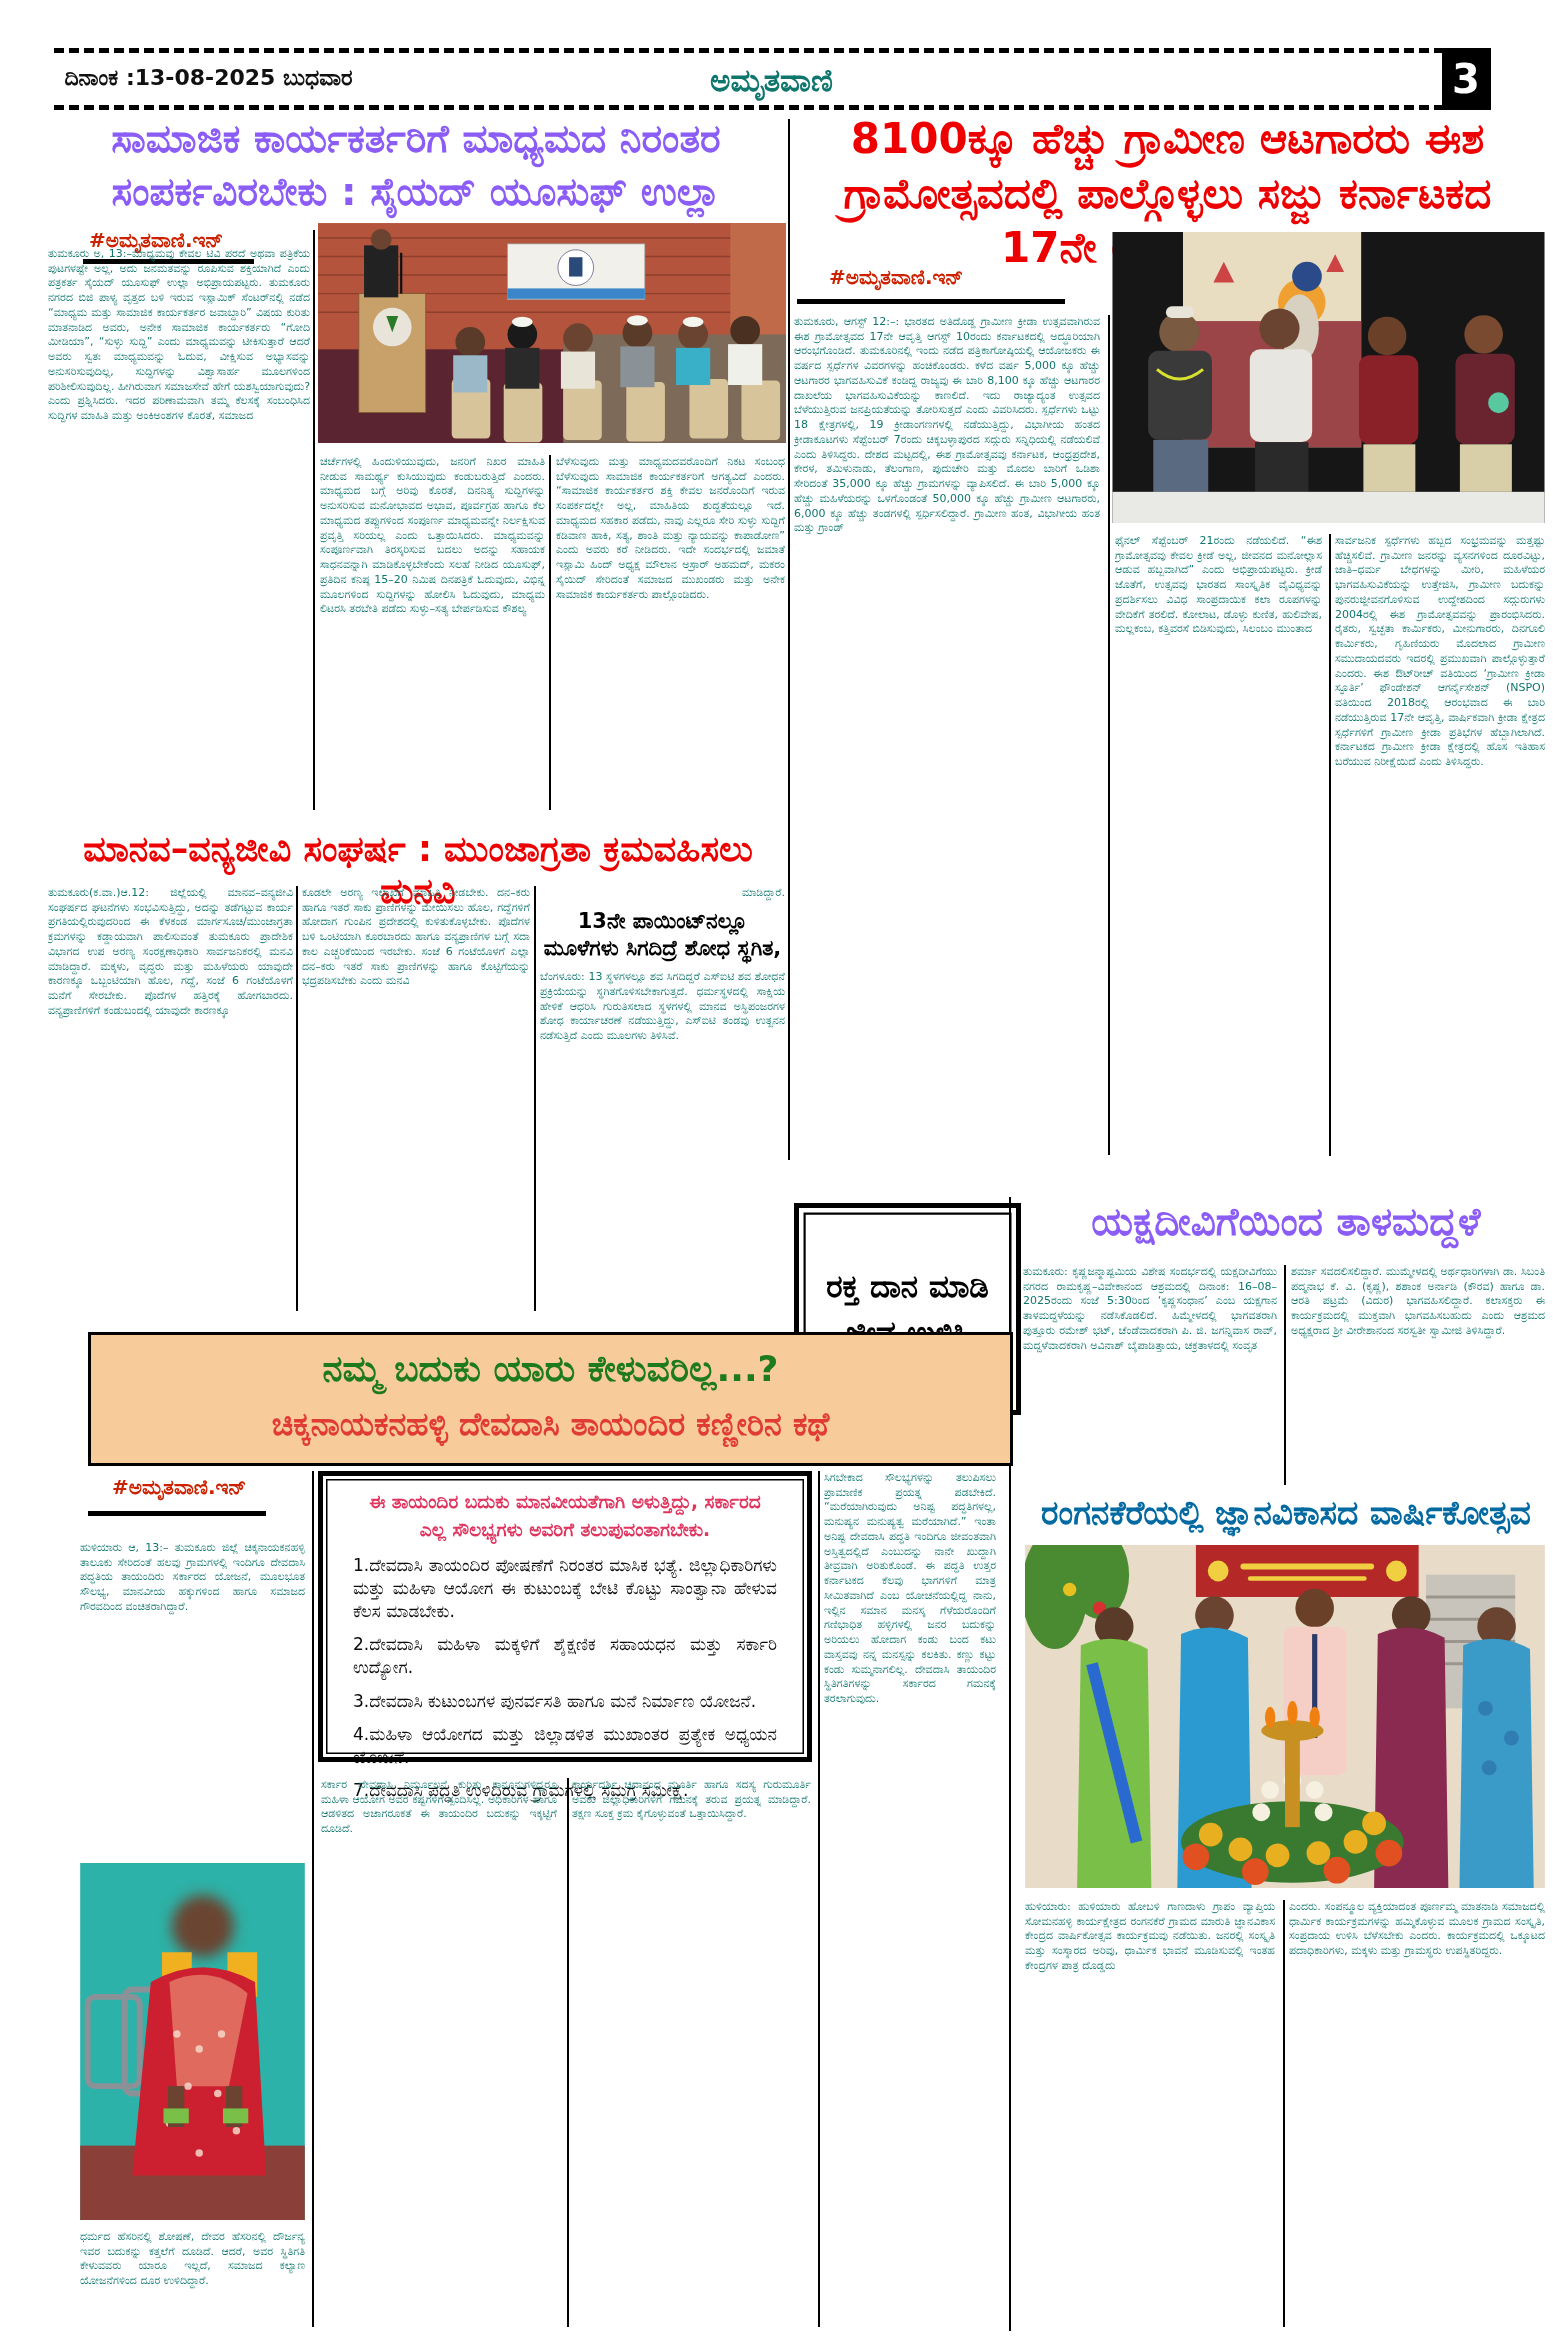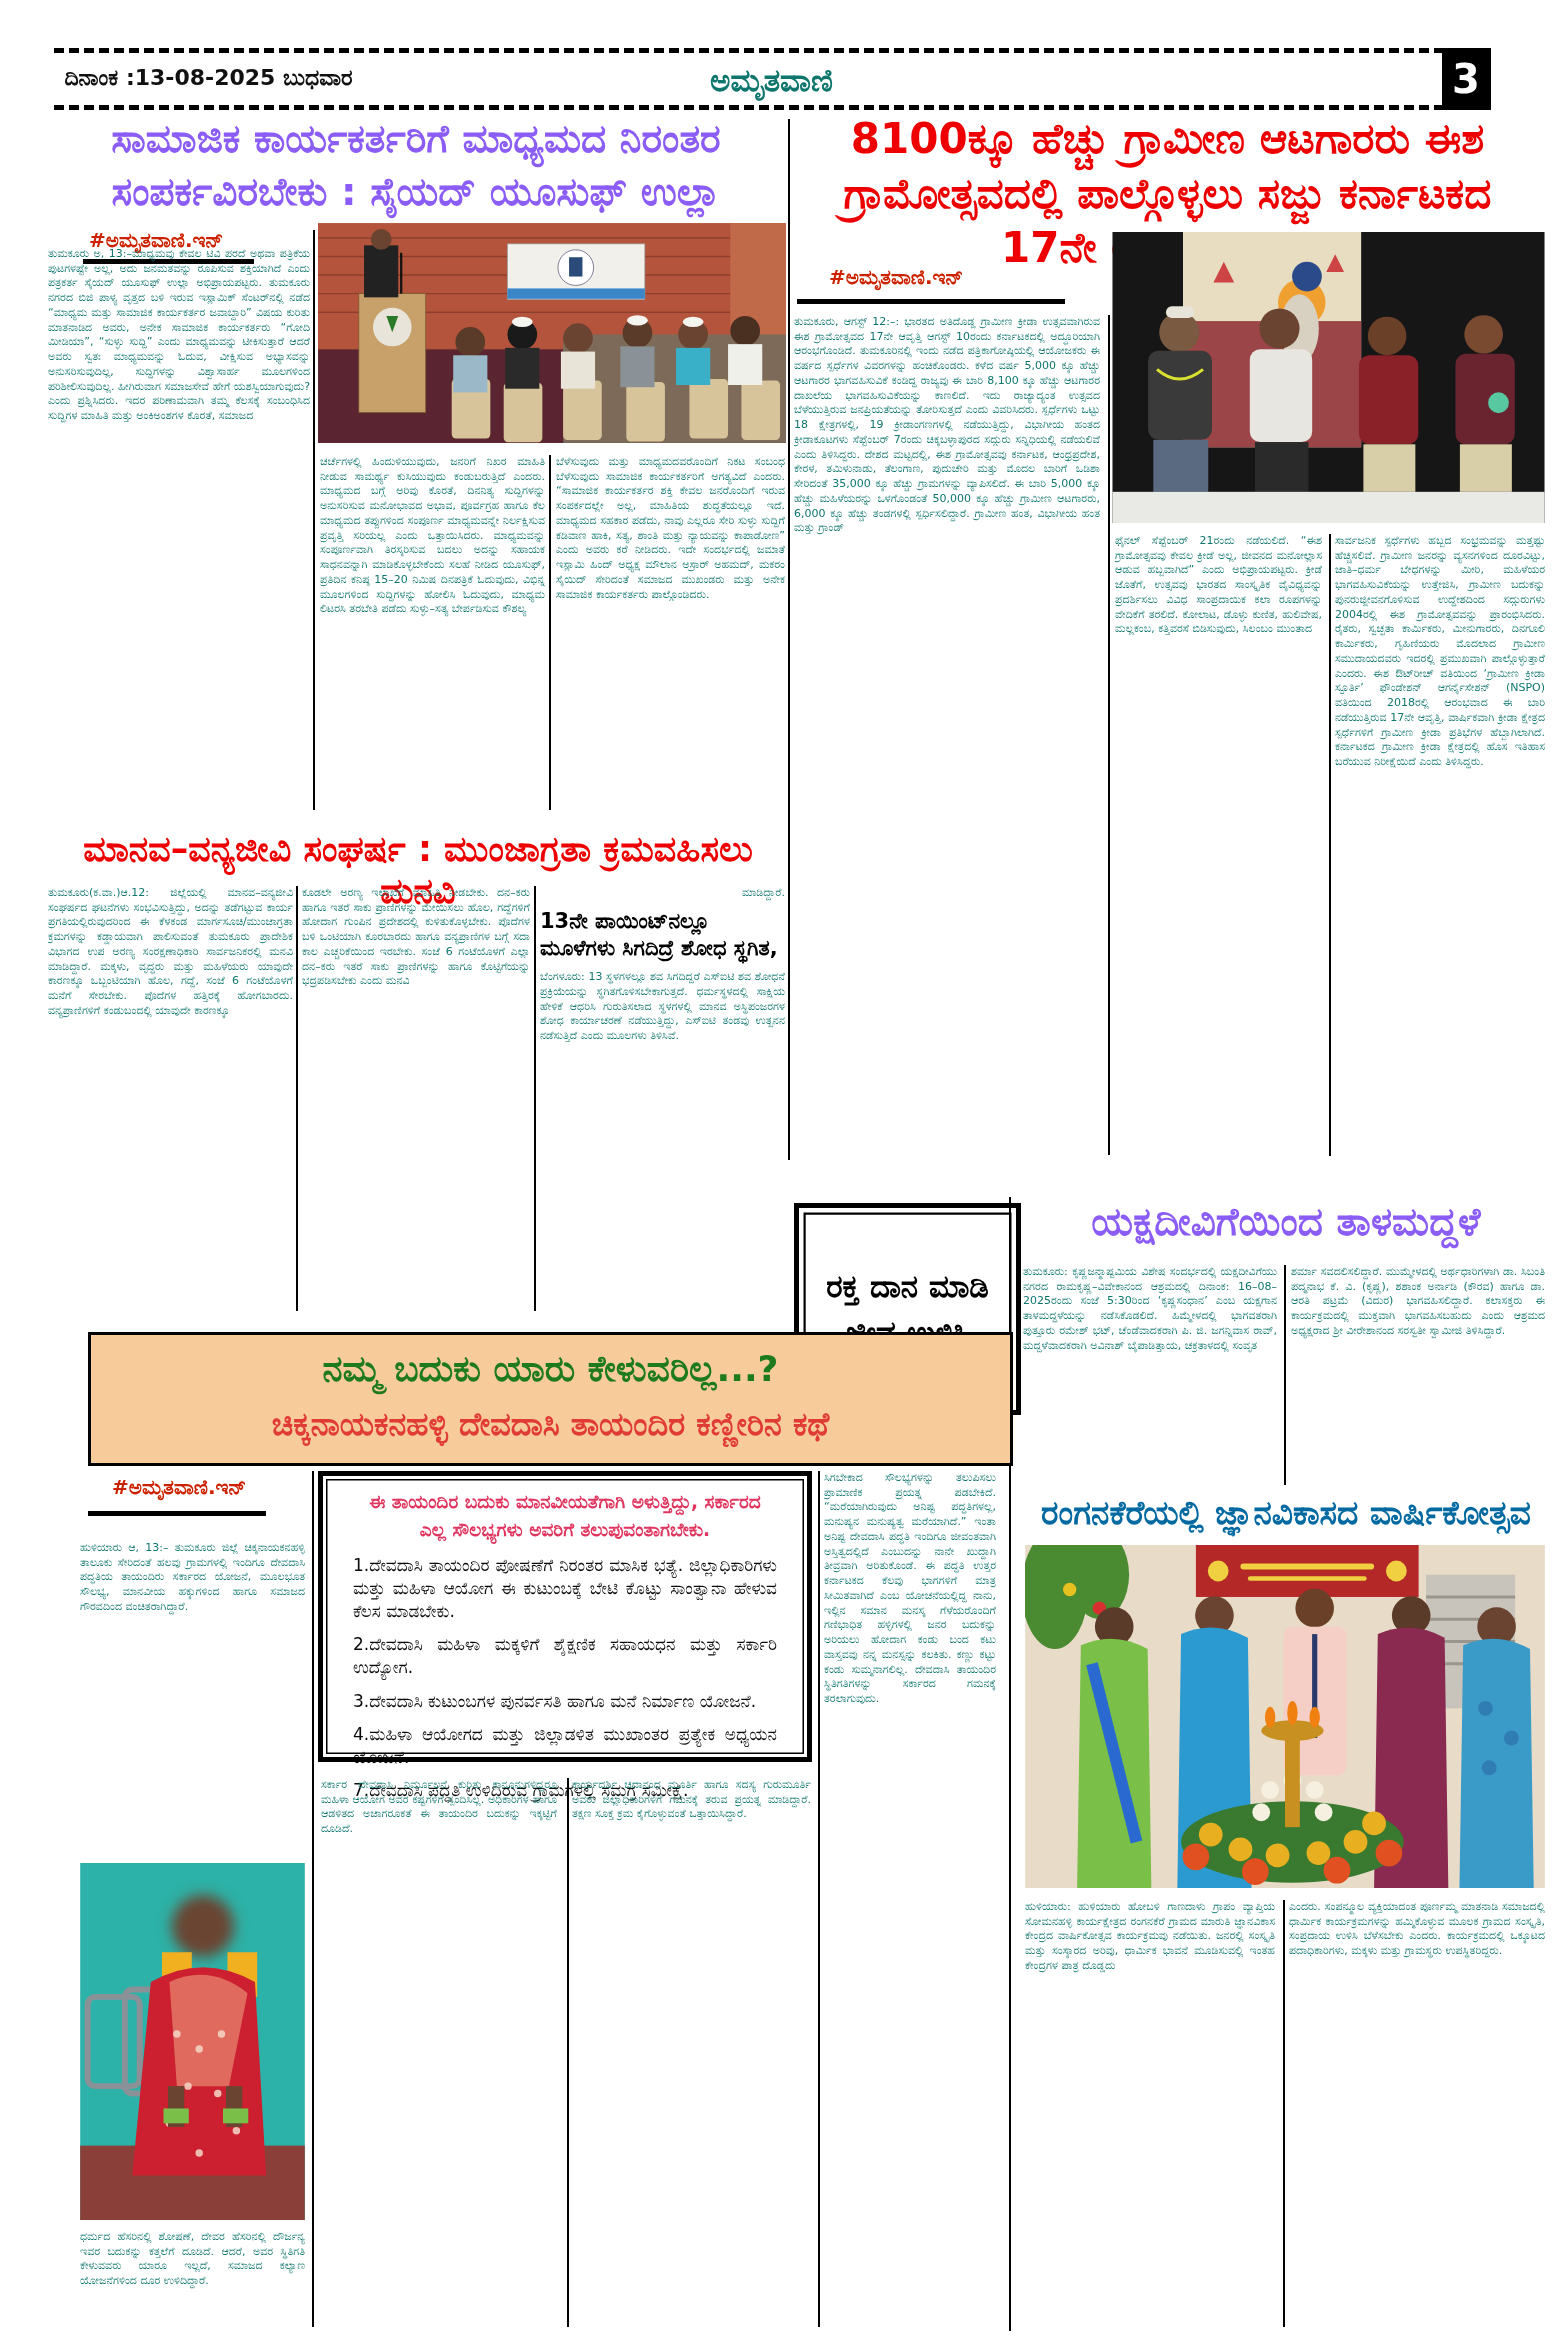--- a/index.html
+++ b/index.html
@@ -19,21 +19,21 @@
   .hl{font-weight:bold;text-align:center;}
   .hl-blue{color:#8b5cf6;}
   .hl-red{color:#ee0000;}
   .hl-magenta{color:#0369a1;text-align:center;}
   .byline{color:#cc2200;font-size:20px;font-weight:bold;}
   .byline-rule{height:4.5px;background:#000;}
   
   .bt{font-size:11px;line-height:1.34;text-align:justify;color:#0f766e;
       overflow:hidden;word-break:break-word;}
   .vrule{width:1.5px;background:#000;}
-  .subhead{font-weight:bold;font-size:21px;line-height:1.3;color:#000;}
+  .subhead{font-weight:bold;text-align:center;font-size:21px;line-height:1.3;color:#000;}
   
   .blood-box{border:5.2px solid #000;box-shadow:inset 0 0 0 4.5px #fff,inset 0 0 0 6.7px #000;
     display:flex;flex-direction:column;align-items:center;justify-content:center;
     font-size:31px;font-weight:bold;text-align:center;line-height:1.5;color:#000;}
   
   .dev-banner{background:#f8cb9b;border:3px solid #000;text-align:center;}
   .dev-banner .l1{color:#1d7a1d;font-size:36px;font-weight:bold;margin-top:13.4px;}
   .dev-banner .l2{color:#e03c34;font-size:32px;font-weight:bold;margin-top:15px;}
   
   .demand-box{border:5.2px solid #000;box-shadow:inset 0 0 0 3px #fff,inset 0 0 0 4.5px #000;

